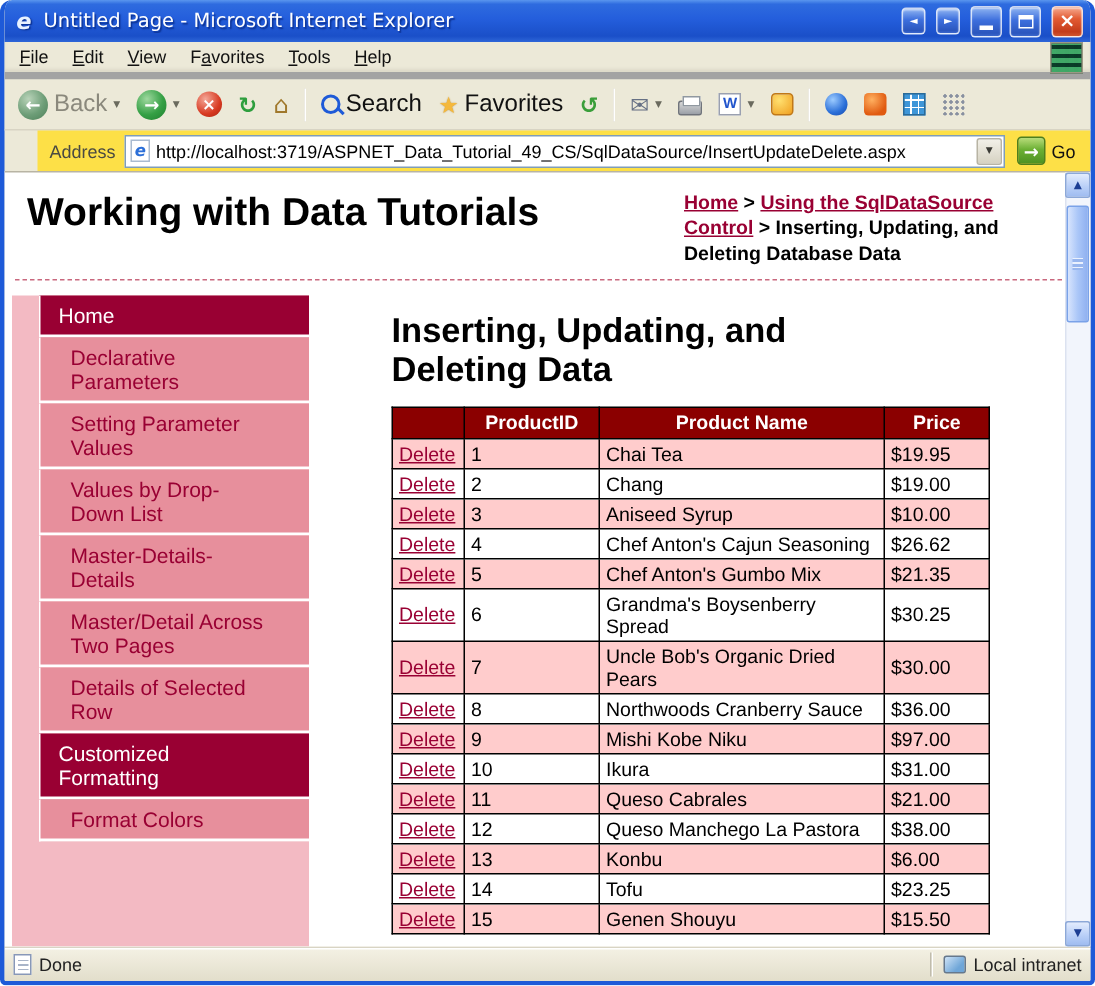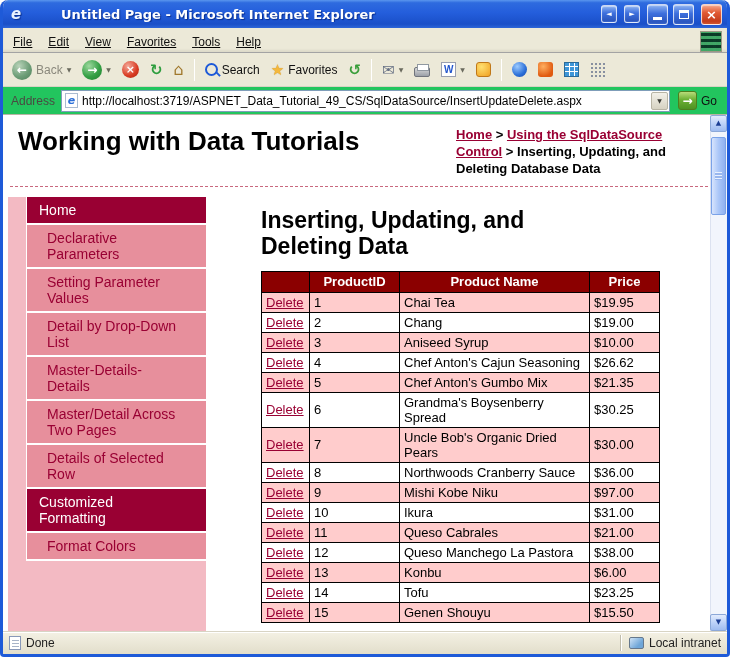--- a/index.html
+++ b/index.html
@@ -8,48 +8,48 @@
   .window { width:730px; height:657px; display:flex; flex-direction:column;
     border:3px solid var(--win_border,#1E5AD8); border-top:0; border-radius:8px 8px 4px 4px;
     overflow:hidden; background:#ECE9D8; }
 
   
   .titlebar { height:28px; flex:none; display:flex; align-items:center; gap:5px; padding:0 5px;
     background:linear-gradient(180deg,#5A96EE 0%,#2E6BDF 10%,#245EDC 45%,#1A4FC8 86%,#2E66D8 100%);
     border-radius:5px 5px 0 0; }
   .tb-ie { color:#E8F2FF; font-weight:bold; font-style:italic; font-size:15px; width:16px; text-align:center;
     text-shadow:1px 1px 1px #0A2F8E; font-family:"DejaVu Sans",sans-serif; }
-  .titlebar .title { flex:1; color:#fff; font-weight:bold; font-size:13px; white-space:nowrap; overflow:hidden;
-    text-shadow:1px 1px 1px #0A2F8E; font-family:"DejaVu Sans",sans-serif;margin-left:32px; }
+  .titlebar .title { flex:1; color:#fff; font-weight:normal; font-size:13px; white-space:nowrap; overflow:hidden;
+    text-shadow:1px 1px 1px #0A2F8E; font-family:"DejaVu Sans",sans-serif; }
   .tb-btn { width:21px; height:21px; flex:none; border-radius:3px; border:1px solid rgba(255,255,255,.75);
     display:flex; align-items:center; justify-content:center; color:#fff; cursor:pointer;
     background:linear-gradient(180deg,#8FB4F2 0%,#3D6FDD 45%,#2B56BE 90%,#3A66CC 100%);
     box-shadow:inset 0 1px 1px rgba(255,255,255,.5); font-family:"DejaVu Sans",sans-serif; }
   .tb-btn.sm { width:16px; height:18px; font-size:7px; margin-right:2px; }
   .tb-btn.close { background:linear-gradient(180deg,#F6A98E 0%,#E25A33 40%,#C43C1B 85%,#D0542E 100%); margin-left:2px; }
   .tb-btn .glyph7 { font-size:7px; line-height:1; }
   .tb-btn .glyphx { font-size:13px; font-weight:bold; line-height:1; }
   .min-glyph { width:9px; height:3px; background:#fff; align-self:flex-end; margin:0 0 4px 0; }
   .max-glyph { width:10px; height:9px; border:1px solid #fff; border-top:3px solid #fff; }
 
   
-  .menubar { height:25px; flex:none; display:flex; align-items:flex-end; padding:0 2px;
-    background:#ECE9D8; border-bottom:1px solid #a3a3a3; box-shadow:inset 0 -2px 2px rgba(180,176,160,.25);text-decoration:underline; }
+  .menubar { height:25px; flex:none; display:flex; align-items:flex-start; padding:0 2px;
+    background:#ECE9D8; border-bottom:5px solid #a3a3a3; box-shadow:inset 0 -2px 2px rgba(180,176,160,.25); }
   .menu-items { display:flex; align-items:center; }
   .menu-item { padding:3px 8px; font-size:12px; color:#111; cursor:pointer; }
   .brick { margin-left:auto; margin-right:3px; width:22px; height:21px; border:1px solid #9C9884;
     background-color:#0C3A28;
     background-image:repeating-linear-gradient(0deg,rgba(70,180,110,.9) 0 3px,rgba(10,60,40,.9) 3px 6px),
       repeating-linear-gradient(90deg,rgba(0,0,0,0) 0 3px,rgba(0,0,0,.35) 3px 6px); }
 
   
   .toolbar { height:34px; flex:none; display:flex; align-items:center; gap:1px; padding:0 4px;
     background:#ECE9D8; border-bottom:1px solid #D8D4C4; }
   .tool { display:flex; align-items:center; gap:4px; padding:3px 5px; border-radius:3px; cursor:pointer; }
-  .tool-label { font-size:12px; color:#111; }
+  .tool-label { font-size:16px; color:#111; }
   .tool-label.gray { color:#8A887C; }
   .caret { font-size:6px; color:#6A6A5E; font-family:"DejaVu Sans",sans-serif; }
   .circ { width:20px; height:20px; border-radius:50%; flex:none; display:flex; align-items:center; justify-content:center;
     color:#fff; font-size:12px; font-weight:bold; font-family:"DejaVu Sans",sans-serif; }
   .circ.back { background:radial-gradient(circle at 35% 30%,#B9D3B9,#6E9E78 55%,#4C7E58); }
   .circ.fwd  { background:radial-gradient(circle at 35% 30%,#9ED89E,#35A045 55%,#1E7E2E); }
   .circ.stop { width:17px; height:17px; font-size:11px; background:radial-gradient(circle at 35% 30%,#F4A898,#D83A22 60%,#A82410); }
   .refresh-glyph { color:#2E9E3E; font-size:15px; font-weight:bold; font-family:"DejaVu Sans",sans-serif; }
   .home-glyph { color:#A0782C; font-size:16px; font-family:"DejaVu Sans",sans-serif; }
   .mag { width:13px; height:13px; border:2px solid #1E5AD8; border-radius:50%; position:relative; flex:none; }
@@ -72,21 +72,21 @@
     background:radial-gradient(circle at 35% 30%,#FFB060,#E05A10 70%); }
   .xtra3 { width:15px; height:15px; background-color:#3E96D8;
     background-image:repeating-linear-gradient(0deg,rgba(0,0,0,0) 0 4px,#fff 4px 5px),
       repeating-linear-gradient(90deg,rgba(0,0,0,0) 0 4px,#fff 4px 5px); border:1px solid #2A6A98; }
   .xtra4 { width:15px; height:15px; background-image:radial-gradient(#8890A0 1px,rgba(0,0,0,0) 1.3px);
     background-size:4px 4px; }
   .sep { width:1px; height:22px; background:#C8C4B4; border-right:1px solid #fff; margin:0 4px; flex:none; }
 
   
   .addressbar { height:27px; flex:none; display:flex; align-items:center; gap:6px; padding:2px 4px;
-    background:#22c55e; }
+    background:#fde047;margin-left:22px; }
   .addr-label { font-size:12px; color:#4A4A42; padding-left:4px; }
   .addr-box { flex:1; height:22px; background:#fff; border:1px solid #7F9DB9; display:flex; align-items:center;
     padding:1px 1px 1px 3px; gap:4px; cursor:text; }
   .addr-ie { width:13px; height:15px; border:1px solid #AABBD0; background:#fff; flex:none;
     display:flex; align-items:center; justify-content:center; }
   .addr-e { color:#2B6FD8; font-weight:bold; font-style:italic; font-size:11px; font-family:"DejaVu Sans",sans-serif; }
   input.url { flex:1; border:0; outline:0; background:none; font-size:12px; color:#000;
     font-family:"Liberation Sans",sans-serif; }
   .addr-drop { width:17px; height:18px; flex:none; display:flex; align-items:center; justify-content:center;
     background:linear-gradient(180deg,#F2F0E8,#D6D2C2); border:1px solid #B8B4A4; border-radius:2px; cursor:pointer; }
@@ -284,21 +284,21 @@
       <div class="page-header">
         <div class="site-title">Working with Data Tutorials</div>
         <div class="breadcrumb"><a class="bc-link" href="#">Home</a><span class="bc-sep"> &gt; </span><a class="bc-link" href="#">Using the SqlDataSource Control</a><span class="bc-sep"> &gt; </span><span class="bc-current">Inserting, Updating, and Deleting Database Data</span></div>
       </div>
       <div class="dashed"></div>
       <div class="columns">
         <div class="sidebar">
             <div class="sb-item top">Home</div>
             <div class="sb-item sub">Declarative Parameters</div>
             <div class="sb-item sub">Setting Parameter Values</div>
-            <div class="sb-item sub">Detail by Drop-Down List</div>
+            <div class="sb-item sub">Values by Drop-Down List</div>
             <div class="sb-item sub">Master-Details-Details</div>
             <div class="sb-item sub">Master/Detail Across Two Pages</div>
             <div class="sb-item sub">Details of Selected Row</div>
             <div class="sb-item top">Customized Formatting</div>
             <div class="sb-item sub">Format Colors</div>
           </div>
         <div class="main">
           <h1 class="page-heading">Inserting, Updating, and Deleting Data</h1>
           <table class="products">
             <thead>

